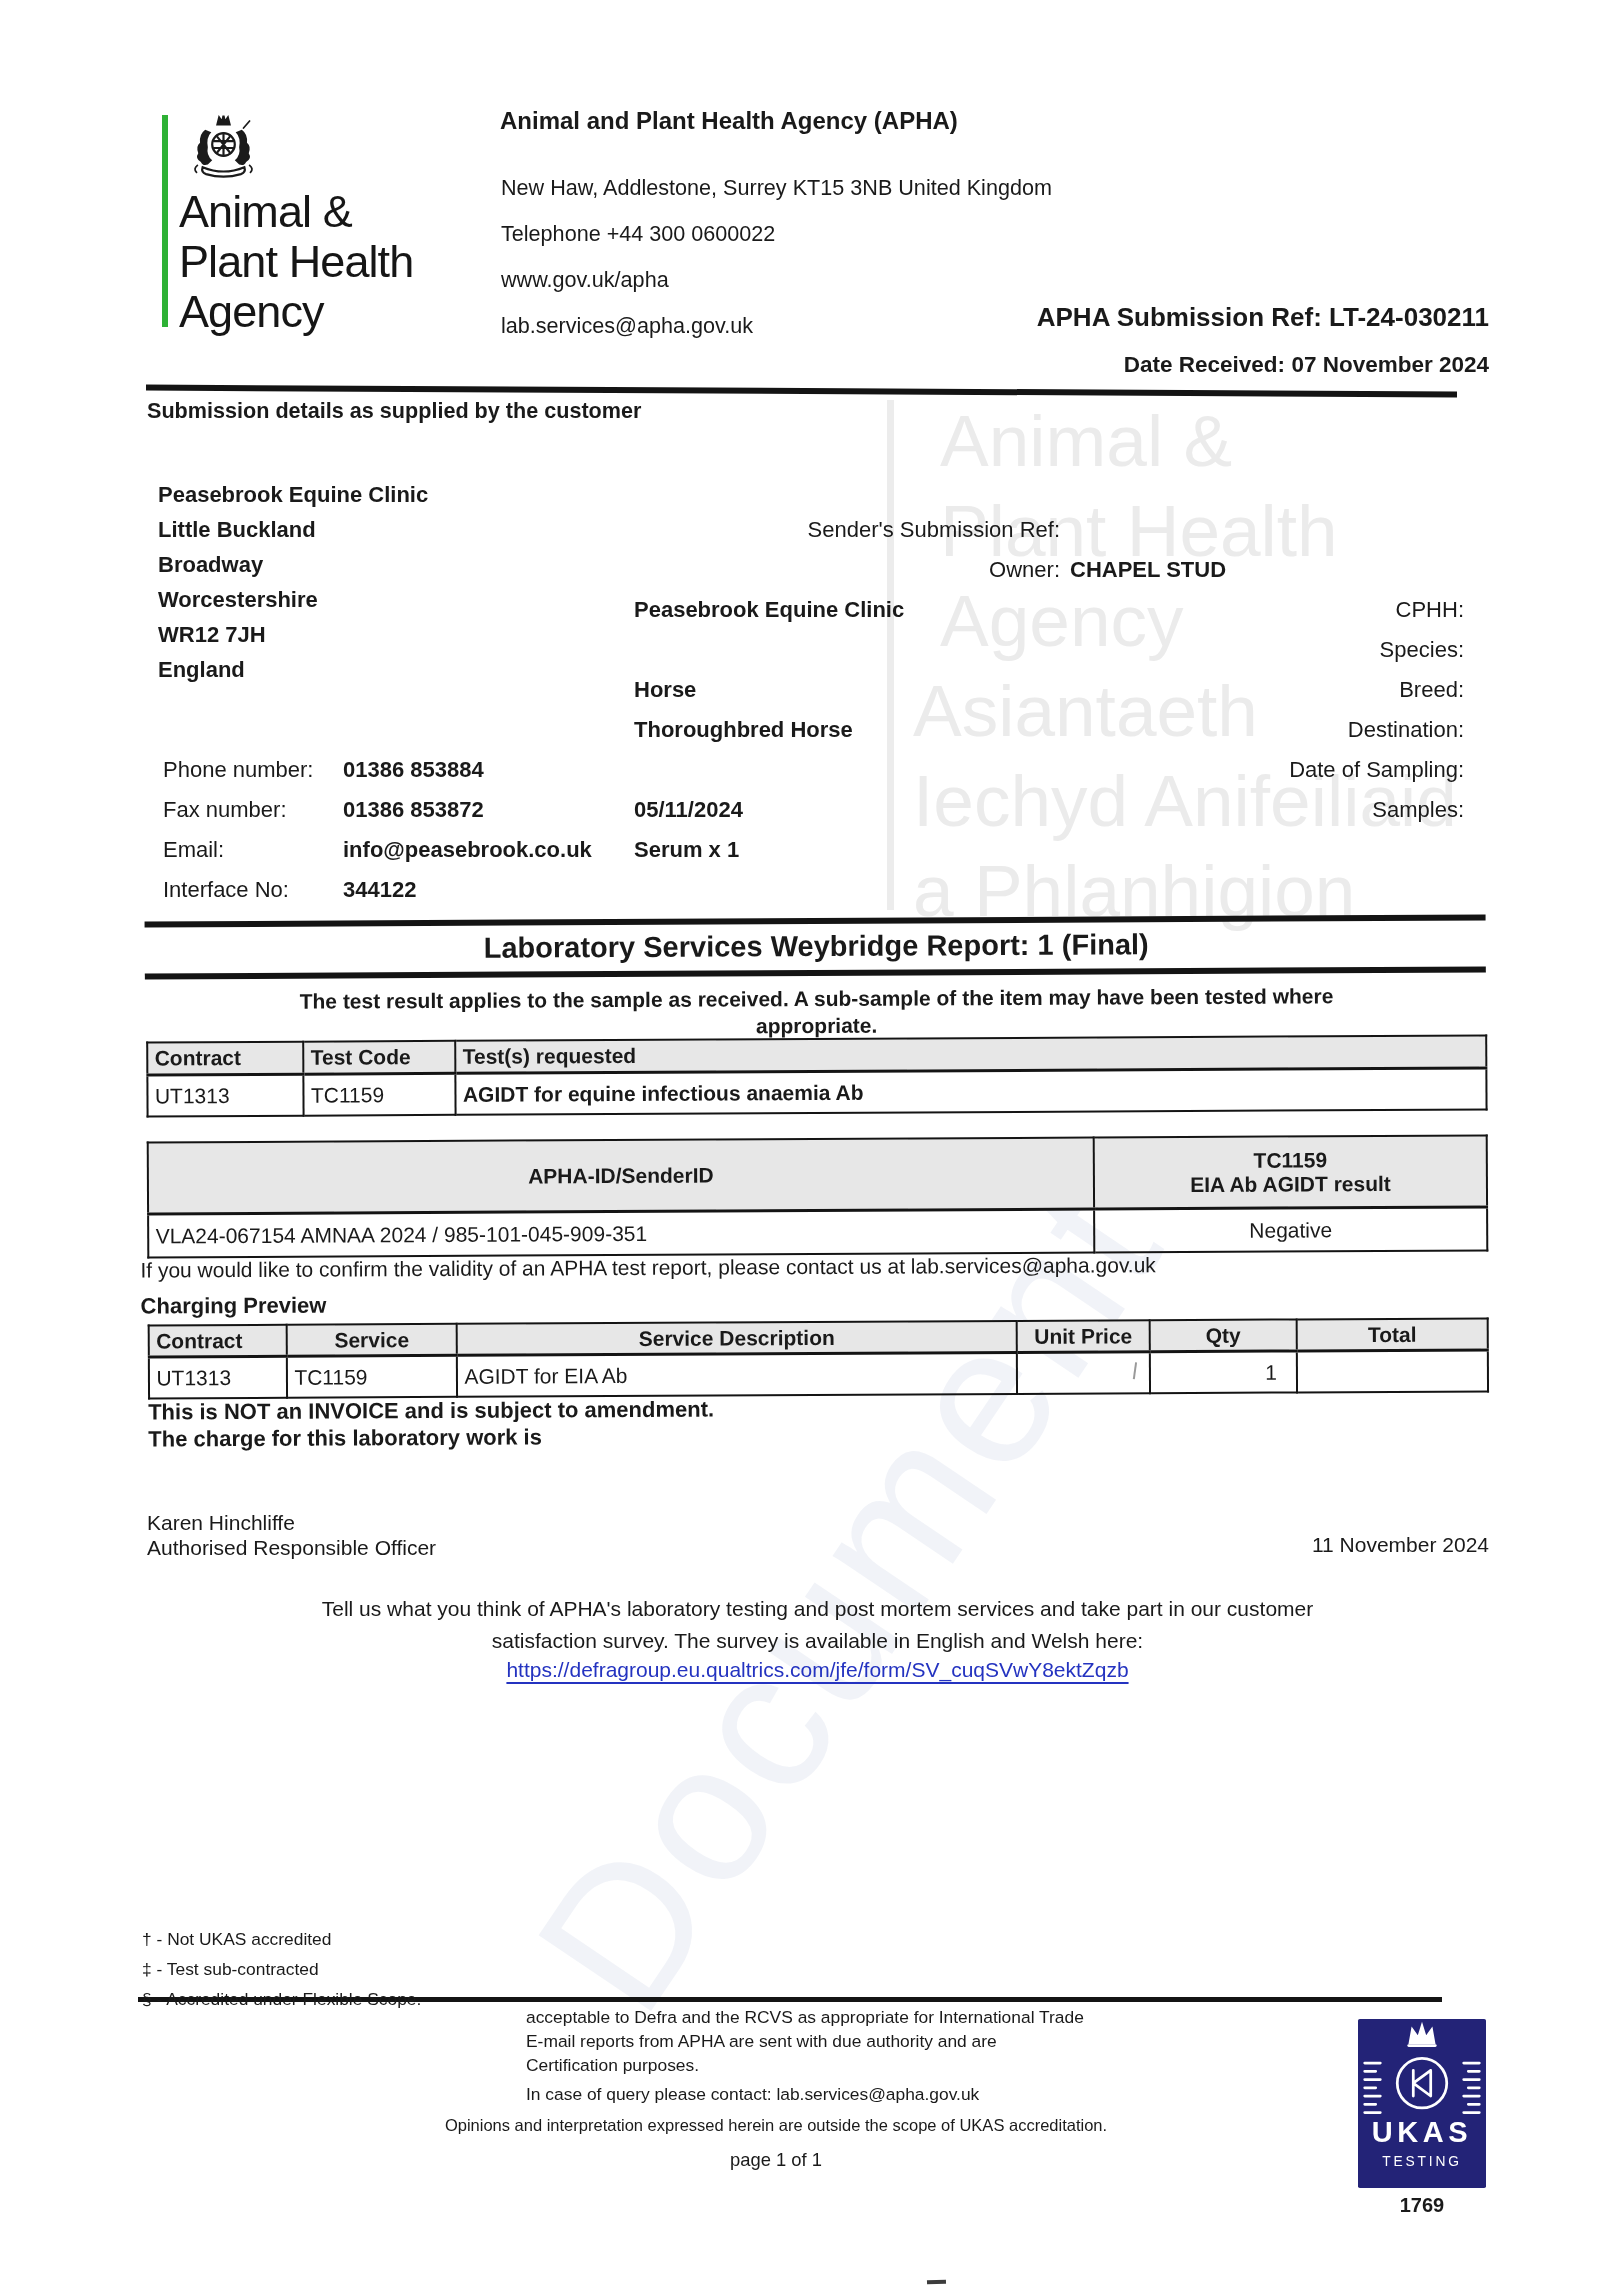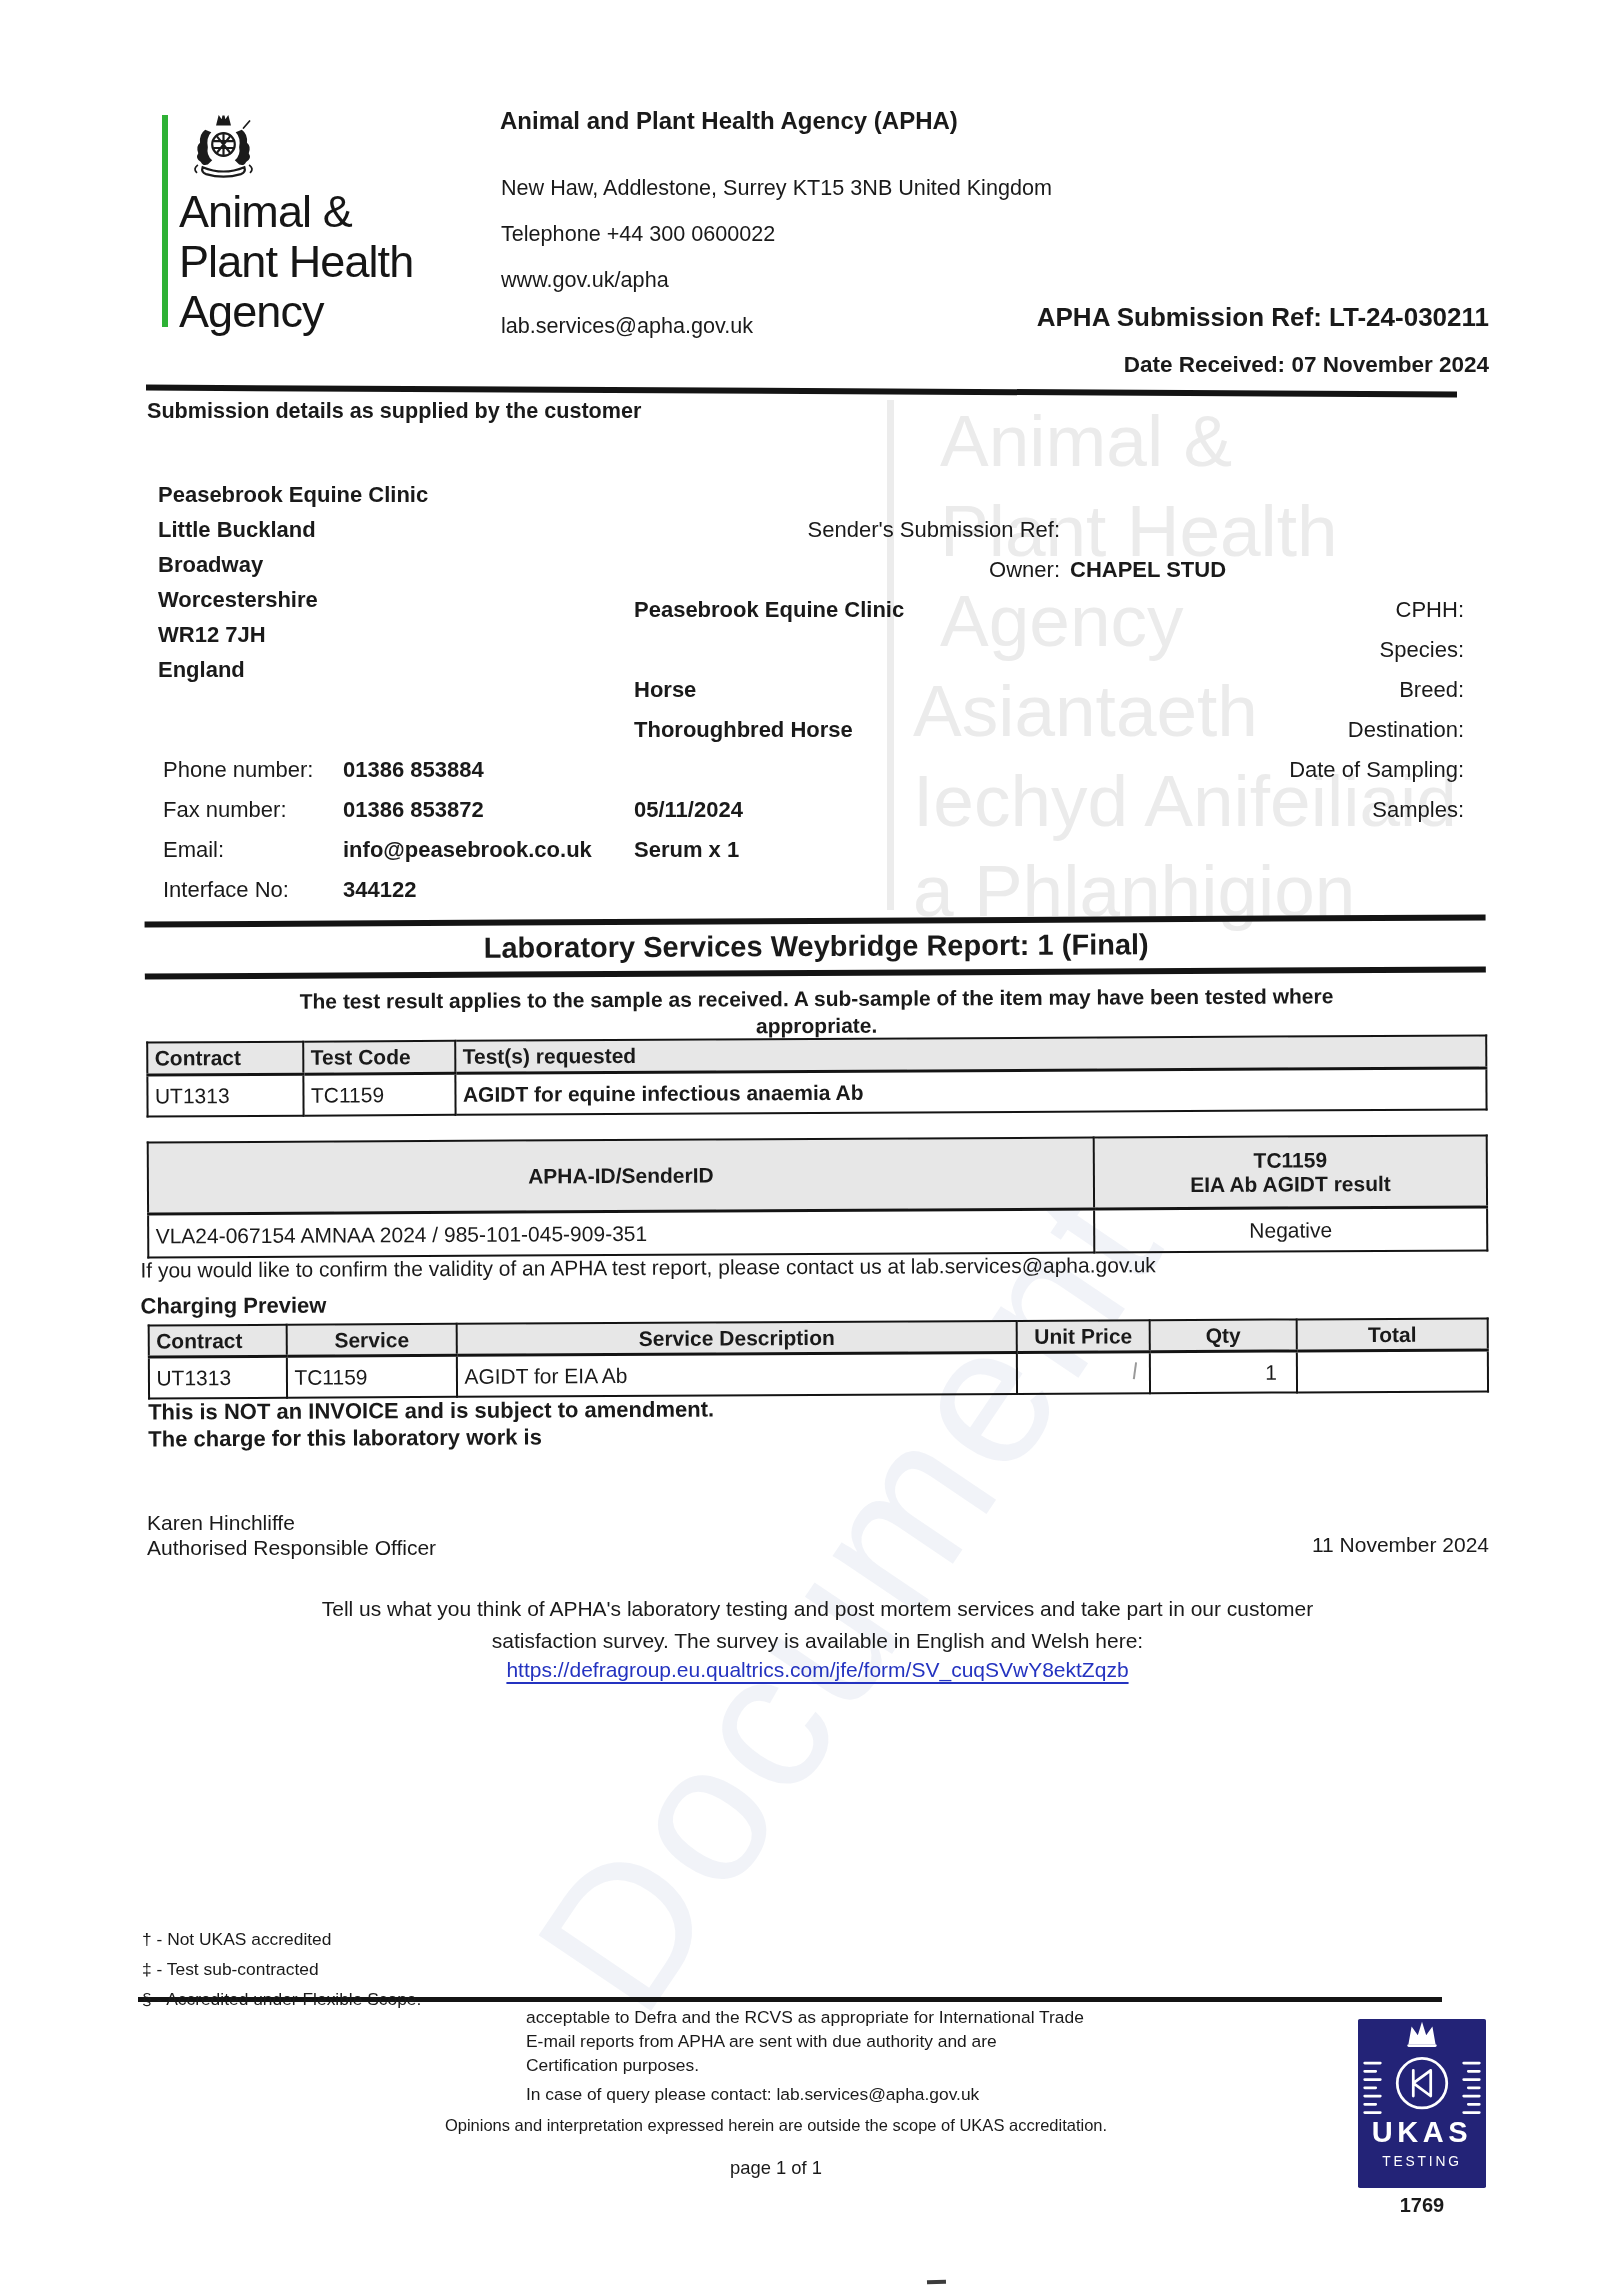--- a/index.html
+++ b/index.html
@@ -79,21 +79,21 @@
   .survey2{left:147px;top:1629px;width:1341px;font-size:21px;}
   .survey-link{left:147px;top:1658px;width:1341px;font-size:21px;}
   .survey-link a{color:#2433c0;text-decoration:underline;text-decoration-thickness:1.8px;text-underline-offset:4.6px;margin-top:20px;}
 
   
   .rule4{left:138px;top:1997px;width:1304px;height:4.6px;}
   .fnotes{left:142px;top:1924px;font-size:17.4px;line-height:30px;}
   .femail{left:526px;top:2005px;width:735px;font-size:17.4px;line-height:24px;}
   .fquery{left:526px;top:2084px;font-size:17.4px;}
   .fopinions{left:147px;top:2116px;width:1258px;text-align:center;font-size:16.5px;}
-  .fpage{left:147px;top:2149px;width:1258px;text-align:center;font-size:18.4px;margin-top:8px;}
+  .fpage{left:147px;top:2149px;width:1258px;text-align:center;font-size:18.4px;}
 
   .ukas-box{left:1358px;top:2019px;width:128px;height:169px;background:#232377;border-radius:1.8px;}
   .ukas-svg{position:absolute;left:0;top:0;width:128px;height:110px;}
   .ukas-name{position:absolute;left:0;top:97px;width:128px;text-align:center;color:#fff;
              font-size:29px;font-weight:700;letter-spacing:4.6px;}
   .ukas-type{position:absolute;left:0;top:135px;width:128px;text-align:center;color:#fff;
              font-size:13.8px;letter-spacing:2.8px;}
   .ukas-num{left:1358px;top:2194px;width:128px;text-align:center;font-size:20px;font-weight:700;}
   .bottom-dash{left:927px;top:2280px;width:19px;height:4.1px;background:#3c3c3c;transform:rotate(-2deg);}
 </style>

